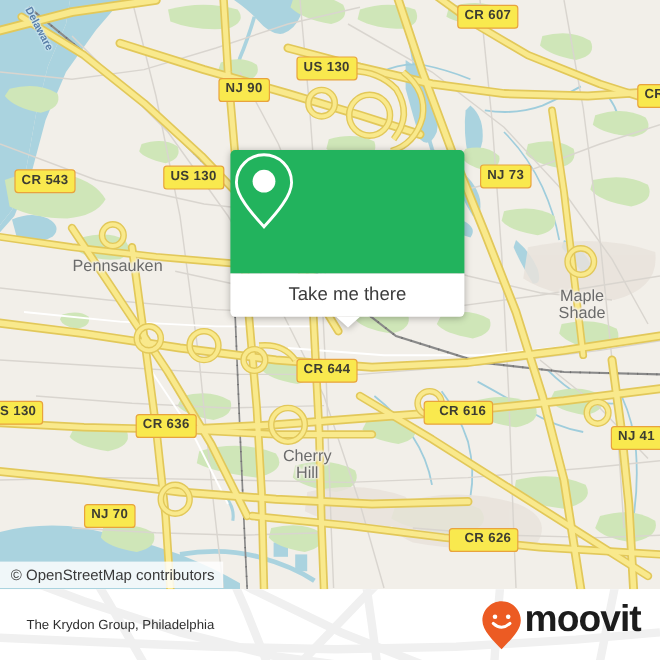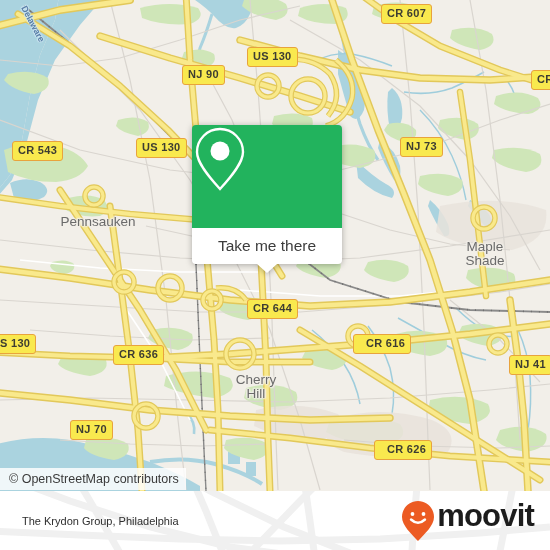--- a/index.html
+++ b/index.html
@@ -55,21 +55,21 @@
     font-size:9px;
     font-weight:bold;
     white-space:nowrap;
     transform:rotate(62deg);
     transform-origin:left top;
     text-shadow:1px 0 1px #cfe8f3,-1px 0 1px #cfe8f3,0 1px 1px #cfe8f3,0 -1px 1px #cfe8f3;
   }
 
   
   .callout{
-    position:absolute;left:192px;top:125px;width:150px;
+    position:absolute;left:192px;top:125px;width:195px;
     filter:drop-shadow(0 1px 3px rgba(0,0,0,.30));
   }
   .callout-top{
     background:#22b35d;height:103px;
     border-radius:4px 4px 0 0;
     display:flex;align-items:center;justify-content:center;
   }
   .callout-bottom{
     background:#ffffff;height:36px;
     border-radius:0 0 4px 4px;

